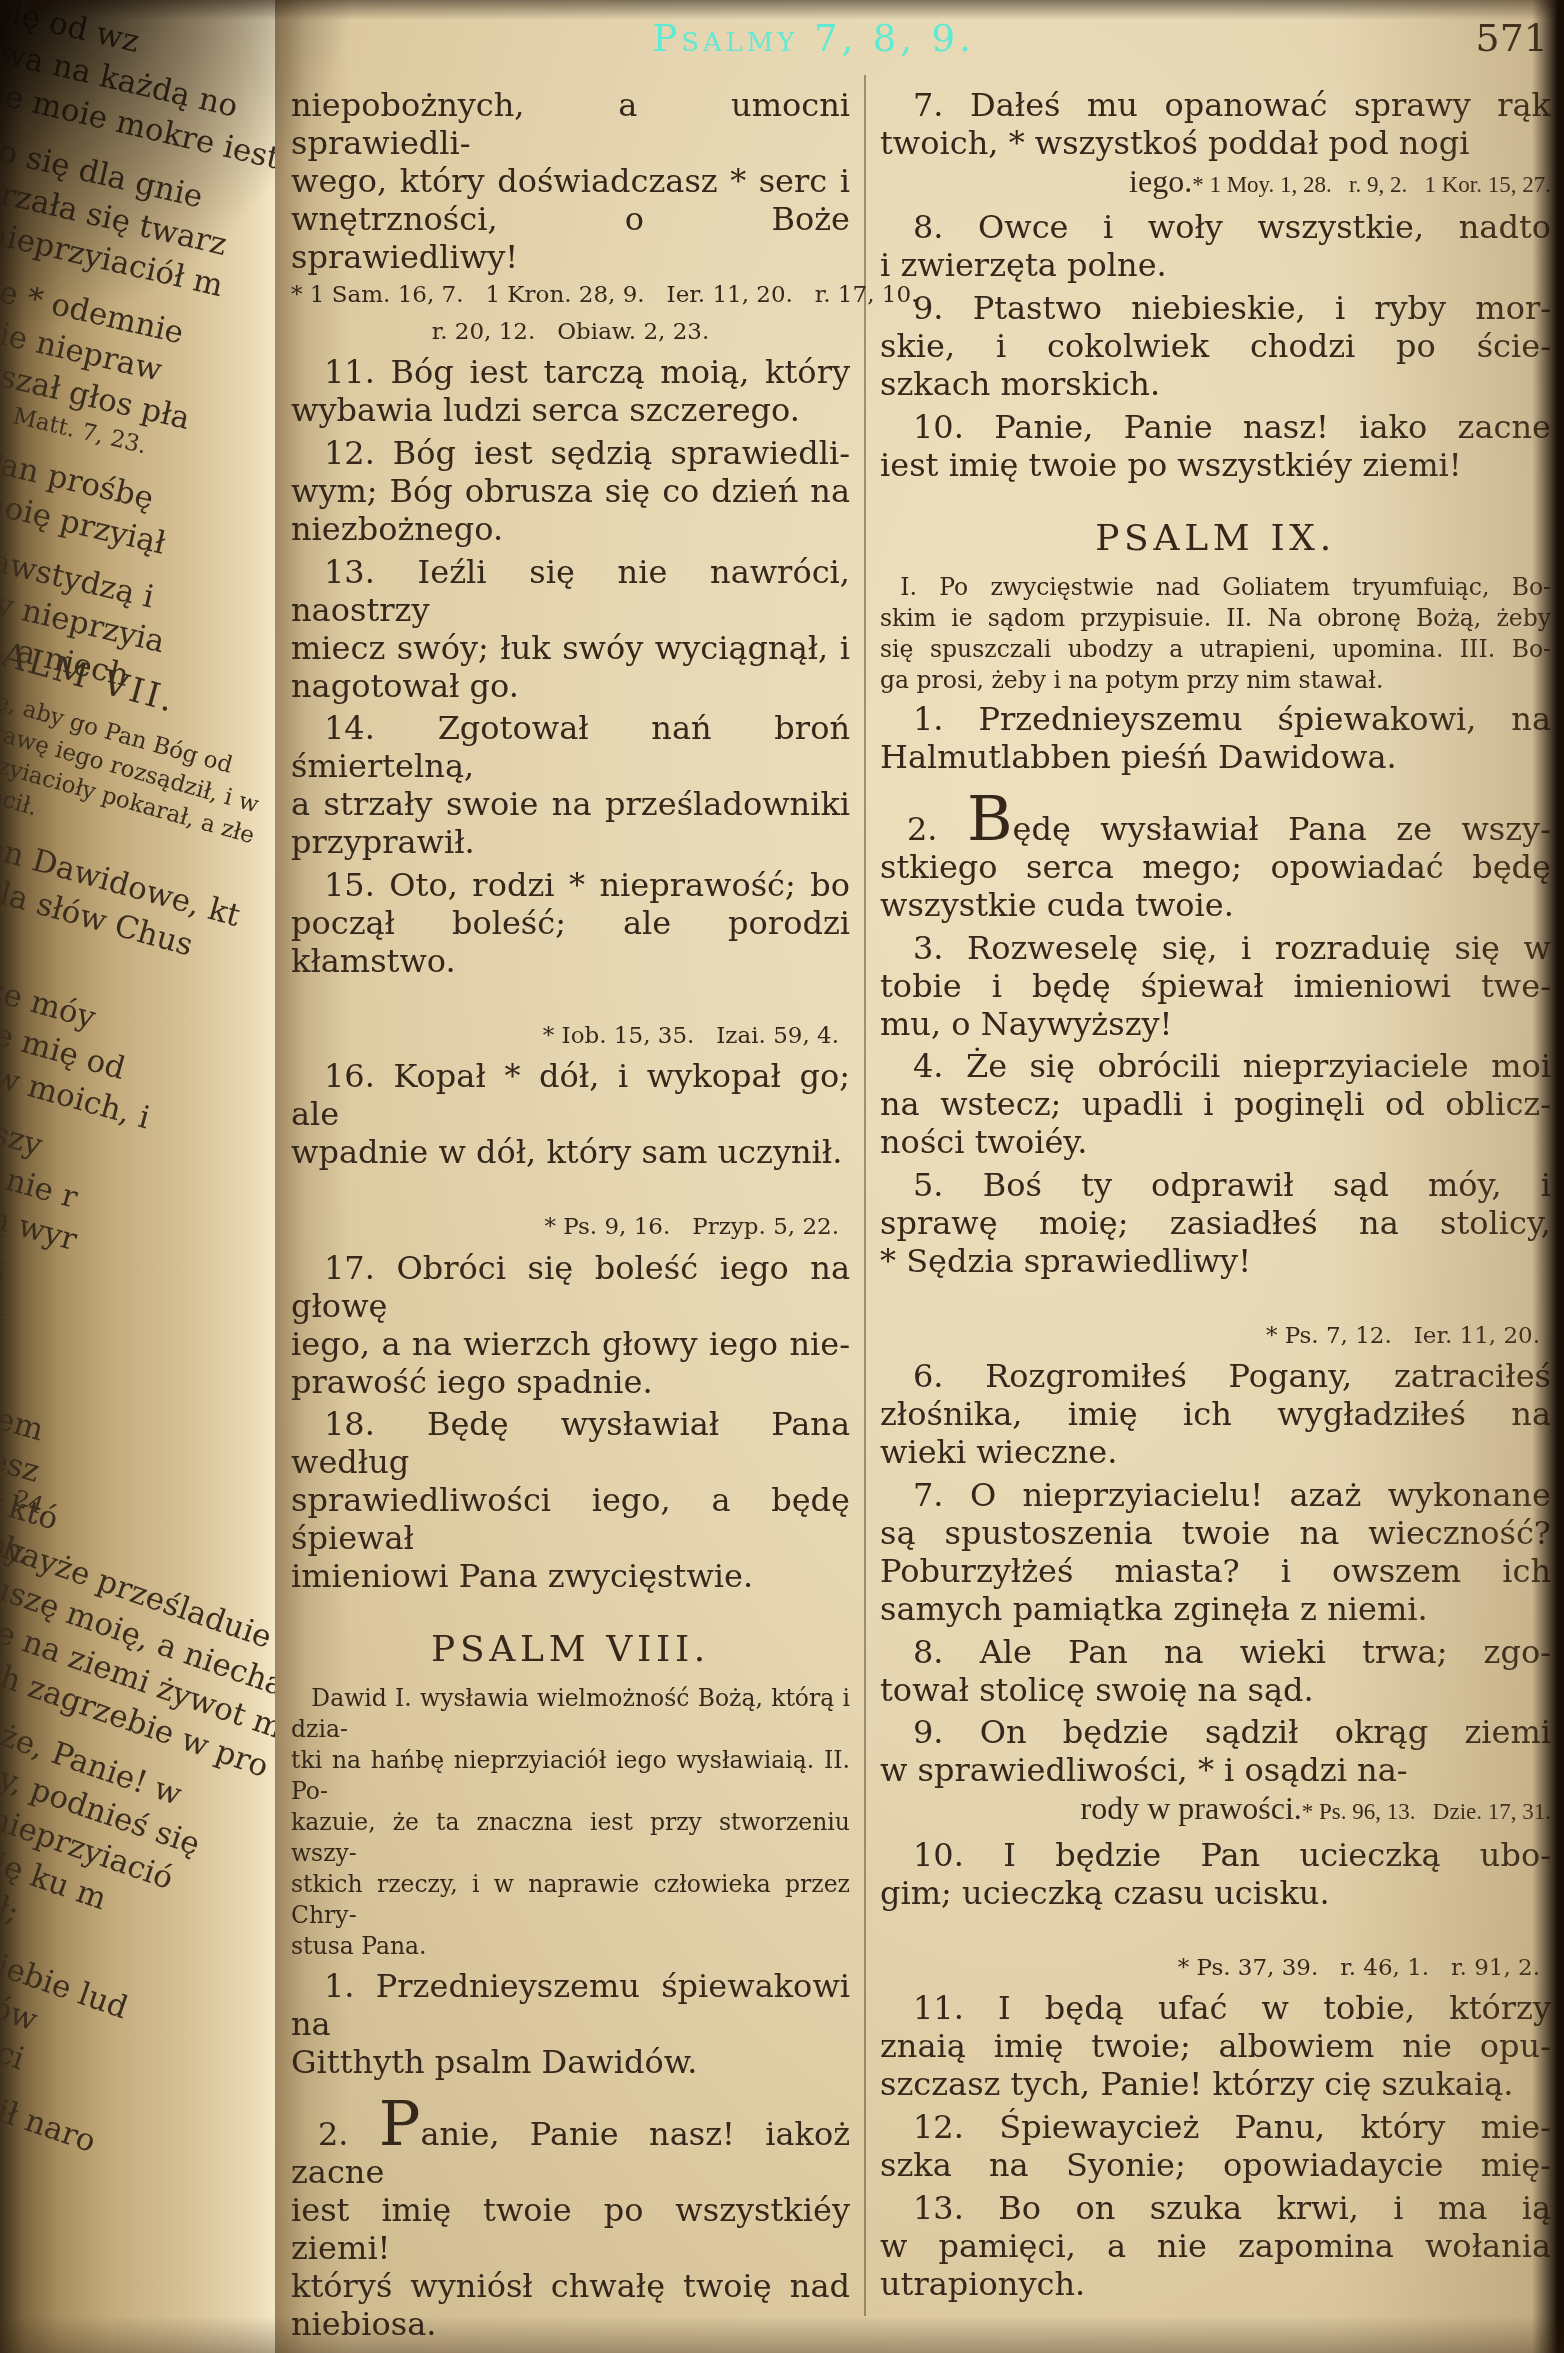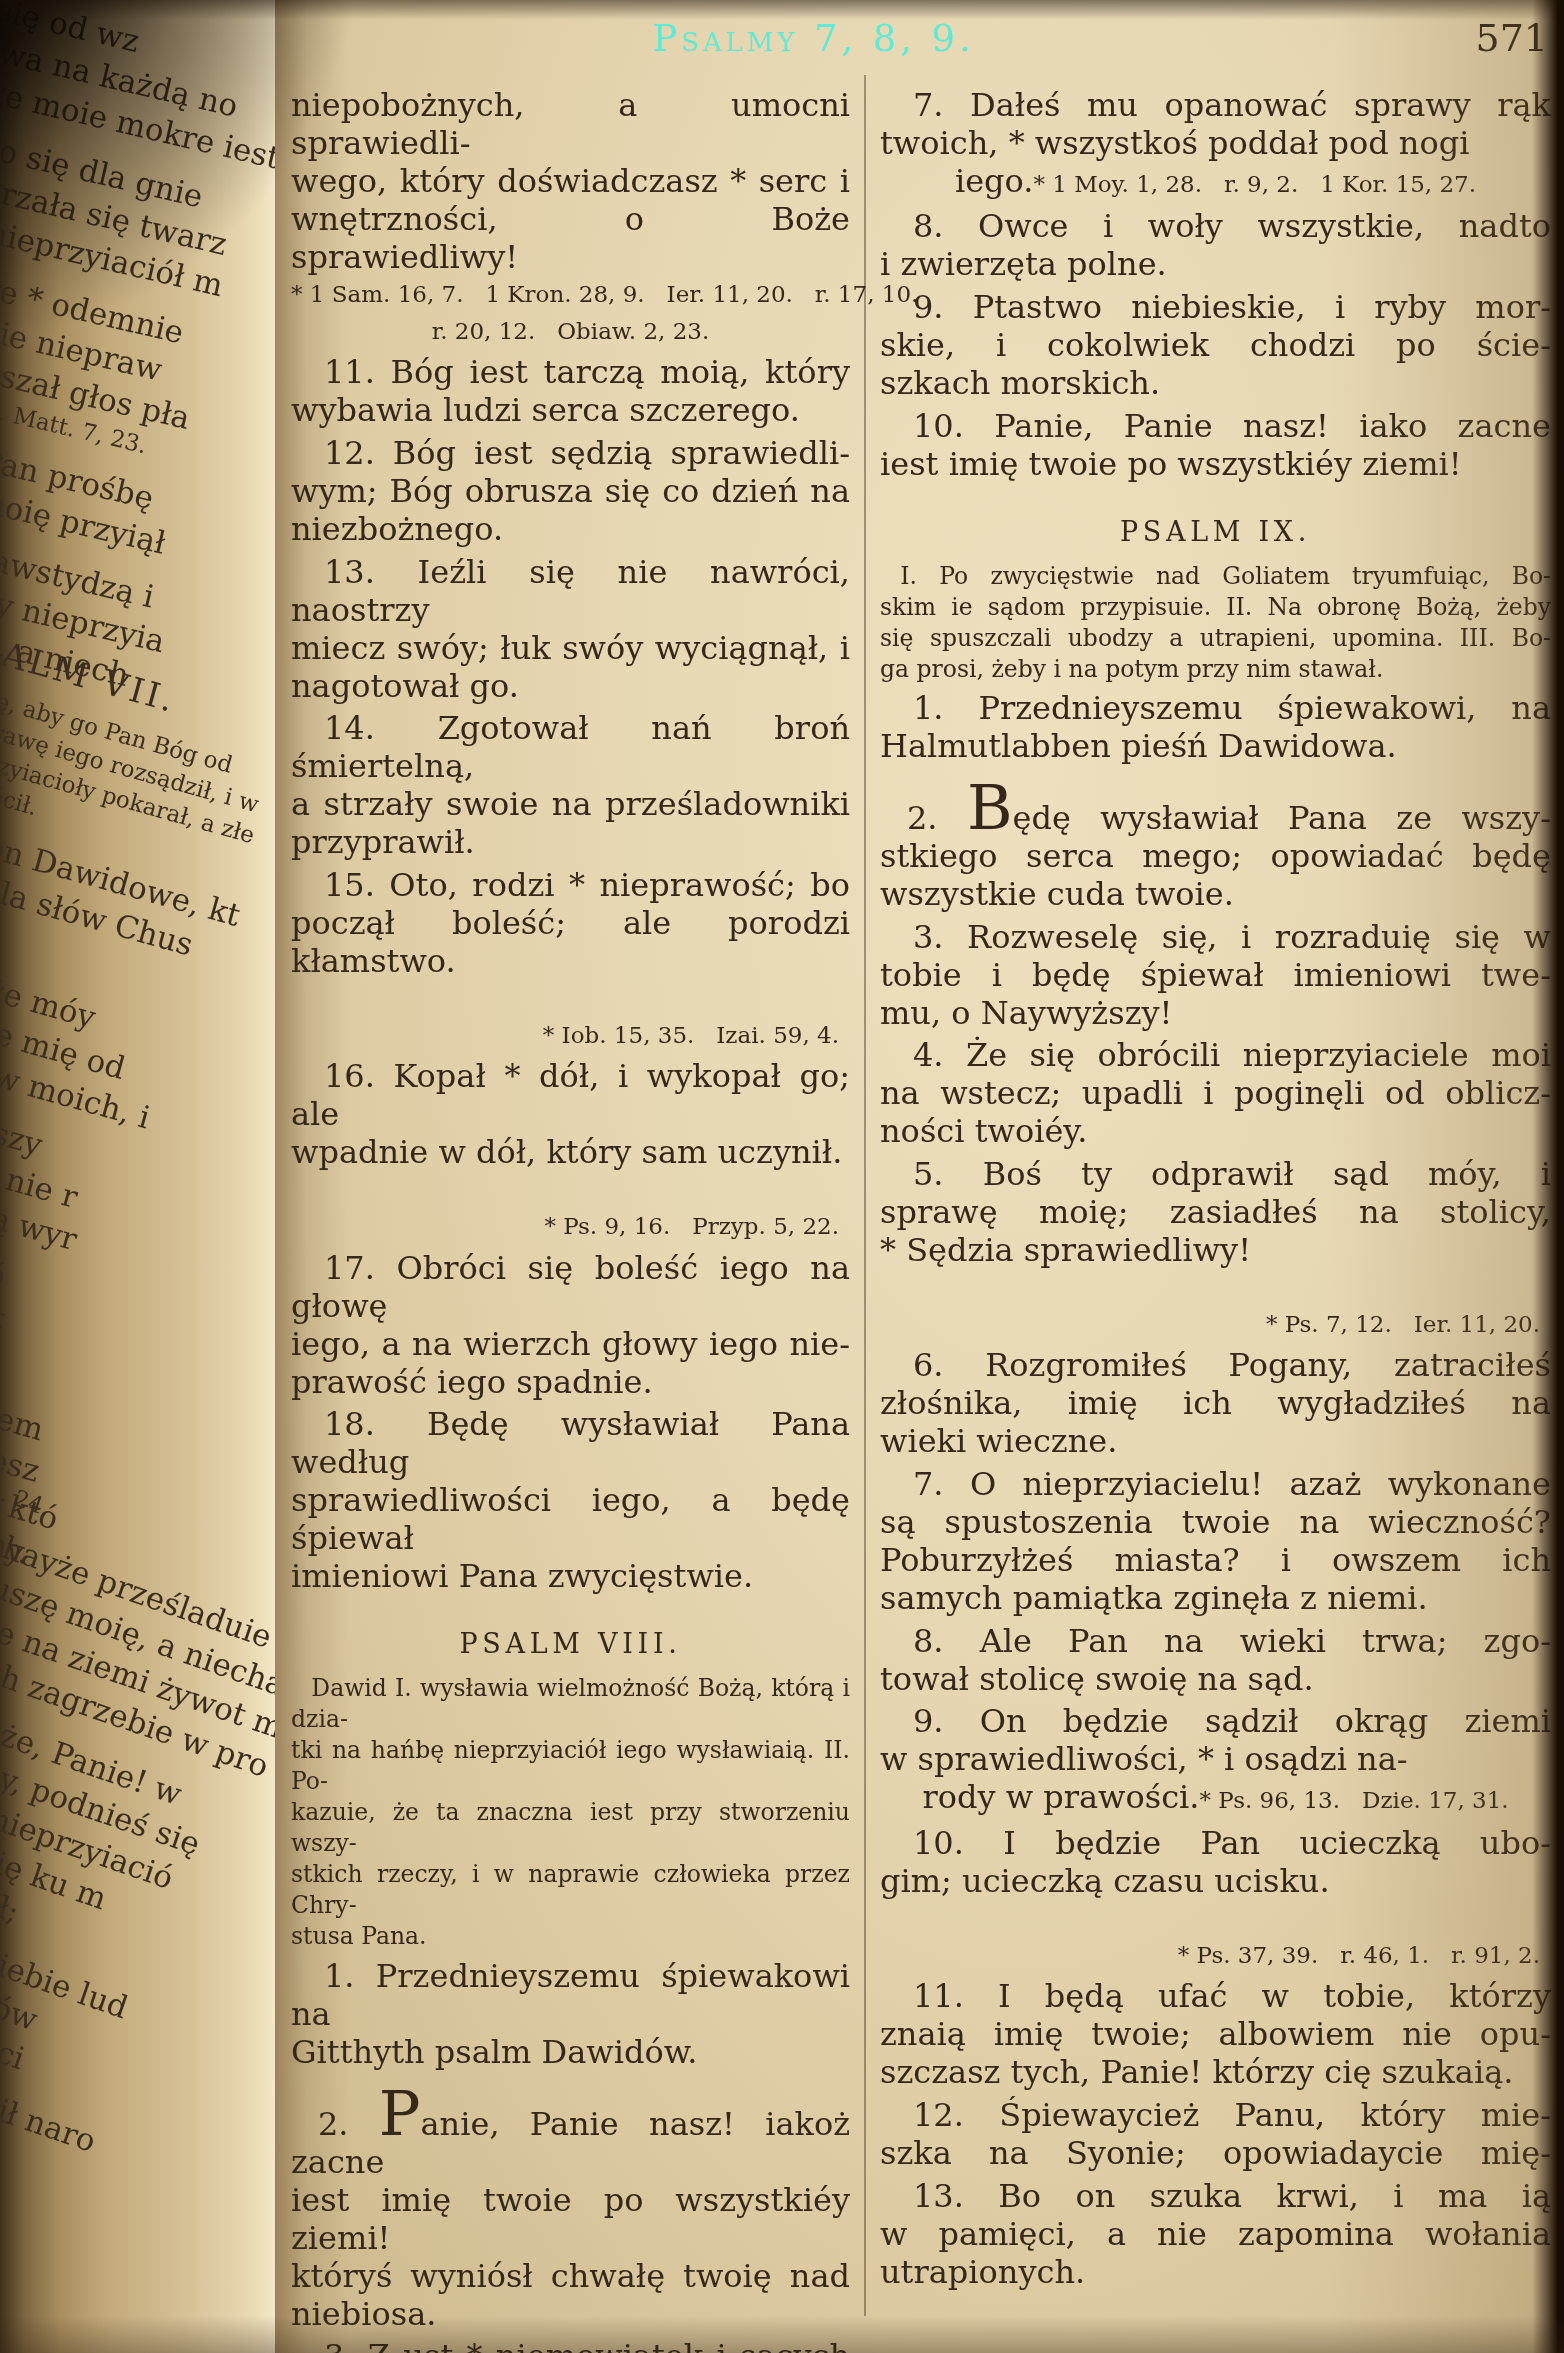--- a/index.html
+++ b/index.html
@@ -46,25 +46,25 @@
   .block.verse{margin-top:4.7px;}
   .line{font-size:32px;line-height:38px;text-align:justify;text-align-last:justify;}
   .line.last{text-align-last:left;}
   .para.indent .line:first-child{text-indent:33px;}
   .intro .line{font-size:23.5px;line-height:31px;}
   .intro{margin:7.8px 0 4.7px;}
   .intro .line:first-child{text-indent:20.3px;}
   .ref{font-size:23px;line-height:31px;margin:3.1px 0 6.3px;white-space:pre;}
   .ref.center{text-align:center;}
   .ref.right{text-align:right;padding-right:11px;margin-top:40px;}
-  .heading{font-size:27px;text-align:center;letter-spacing:4.7px;margin:33px 0 14px;}
+  .heading{font-size:36px;text-align:center;letter-spacing:4.7px;margin:33px 0 14px;}
   .dropcap{margin-top:23.5px;}
   .dropcap .line.first{text-indent:27px;}
   .initial{font-size:62px;line-height:38px;}
-  .reffy{display:flex;justify-content:center;align-items:baseline;text-align:left;text-align-last:auto;}
+  .reffy{display:flex;justify-content:flex-end;align-items:baseline;text-align:left;text-align-last:auto;font-family:Liberation Serif, serif;}
   .ref-inline{font-size:23px;white-space:pre;}
   
   .overlay{position:absolute;pointer-events:none;}
   #ov-topleft{left:0;top:0;width:548px;height:485px;
     background:radial-gradient(circle at -47px -63px,rgba(8,4,1,0.97) 0px,rgba(8,4,1,0.85) 117px,rgba(10,5,2,0.45) 235px,rgba(10,5,2,0) 407px);}
   #ov-top{left:0;top:0;width:1565px;height:20.3px;background:linear-gradient(180deg,rgba(22,12,5,0.5),rgba(22,12,5,0));}
   #ov-right{left:1532px;top:0;width:33px;height:2354px;
     background:linear-gradient(270deg,#180d05 0%,#180d05 22%,rgba(24,13,5,0.55) 55%,rgba(24,13,5,0) 100%);}
   #ov-bottom{left:0;top:2316px;width:1565px;height:38px;background:linear-gradient(0deg,rgba(46,28,12,0.35),rgba(46,28,12,0));}
   #ov-rightpage{left:1330px;top:0;width:235px;height:2354px;

